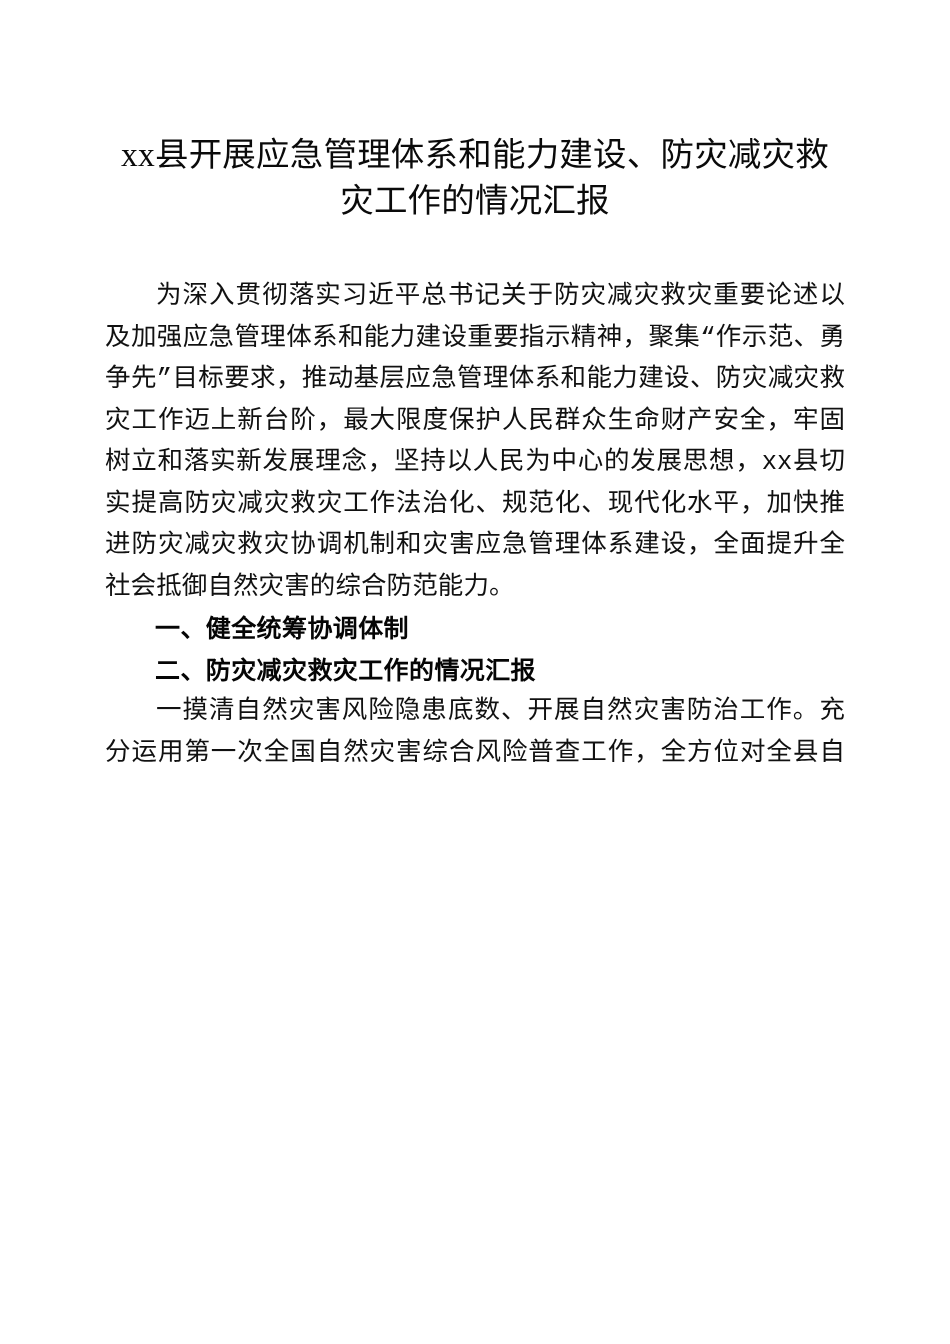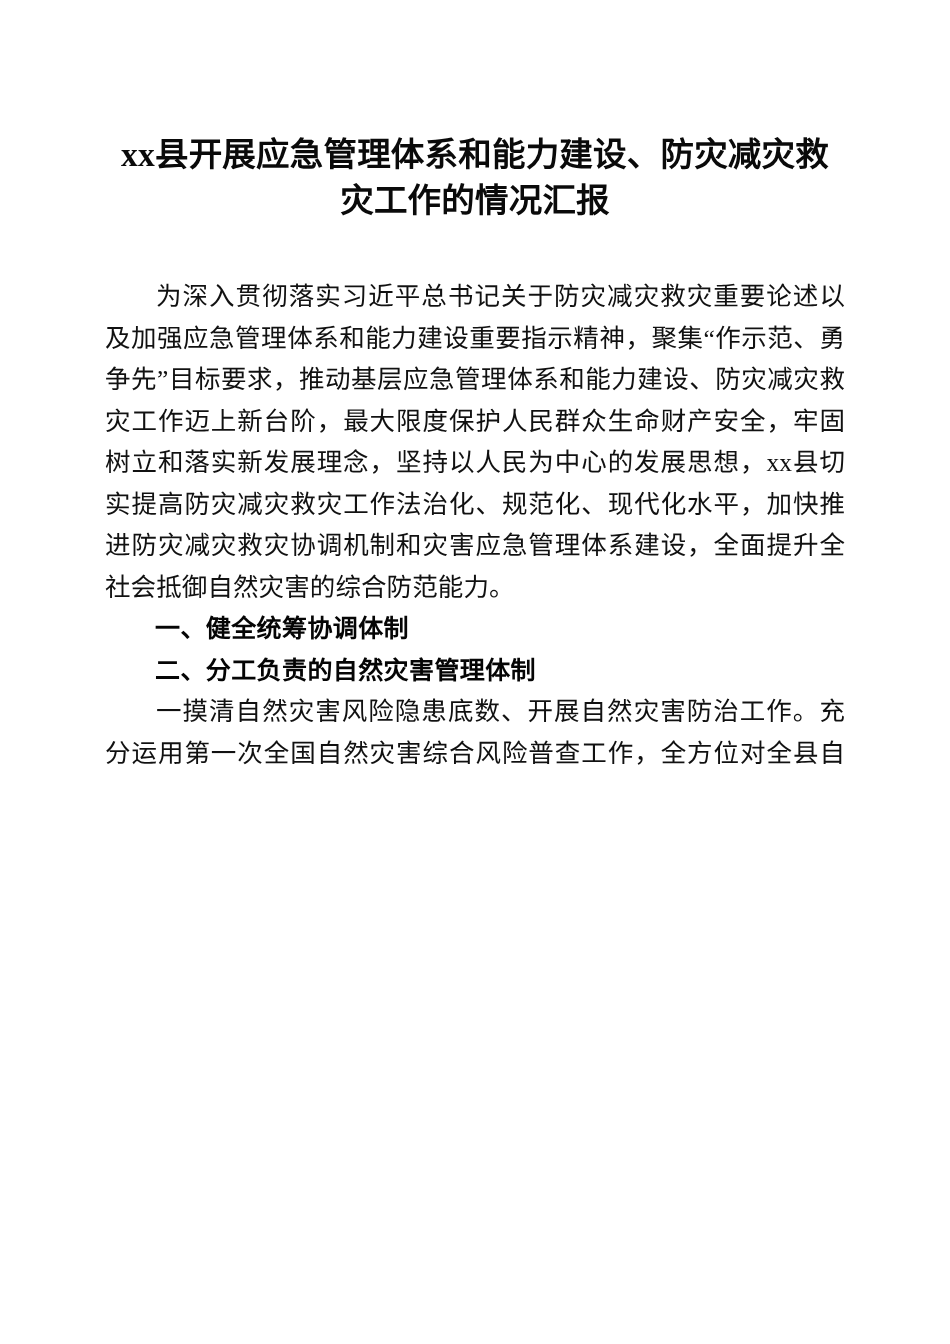--- a/index.html
+++ b/index.html
@@ -30,21 +30,21 @@
     position: absolute;
     left: 105px;
     top: 0;
     width: 740px;
   }
 
   .doc-title {
     margin: 0;
     padding: 0;
     font-family: "Liberation Serif", "DejaVu Serif", serif;
-    font-weight: 700;
+    font-weight: 400;
     font-size: 33.5px;
     line-height: 46px;
     text-align: center;
     letter-spacing: 0.2px;
     color: #0a0a0a;
     padding-top: 132px;
     width: 718px;
     margin-left: 11px;
   }
 
@@ -56,21 +56,21 @@
     font-size: 25px;
     line-height: 41.5px;
     letter-spacing: 0.4px;
     text-indent: 50px;
     color: #050505;
   }
 
   .body-par {
     margin: 0;
     padding: 0;
-    font-family: Liberation Serif, serif;
+    font-family: Liberation Mono, monospace;
     font-size: 25.5px;
     line-height: 41.5px;
     text-align: justify;
     text-align-last: left;
     text-justify: inter-character;
     text-indent: 51px;
     color: #111111;
     letter-spacing: 0.1px;
     word-break: break-all;
   }
@@ -91,18 +91,18 @@
 
     <h1 class="doc-title">xx县开展应急管理体系和能力建设、防灾减灾救灾工作的情况汇报</h1>
 
     <div class="gap-after-title"></div>
 
     <p class="body-par">为深入贯彻落实习近平总书记关于防灾减灾救灾重要论述以及加强应急管理体系和能力建设重要指示精神，聚集“作示范、勇争先”目标要求，推动基层应急管理体系和能力建设、防灾减灾救灾工作迈上新台阶，最大限度保护人民群众生命财产安全，牢固树立和落实新发展理念，坚持以人民为中心的发展思想，xx县切实提高防灾减灾救灾工作法治化、规范化、现代化水平，加快推进防灾减灾救灾协调机制和灾害应急管理体系建设，全面提升全社会抵御自然灾害的综合防范能力。</p>
 
     <h2 class="section-heading">一、健全统筹协调体制</h2>
 
 
-    <h2 class="section-heading">二、分工负责的自然灾害管理体制</h2>
+    <h2 class="section-heading">二、防灾减灾救灾工作的情况汇报</h2>
 
     <p class="body-par clip-bottom">一摸清自然灾害风险隐患底数、开展自然灾害防治工作。充分运用第一次全国自然灾害综合风险普查工作，全方位对全县自然灾害致灾底数、承灾体、历史灾害、政府减灾能力和重点</p>
 
   </div>
 </div>
 
 </body></html>

